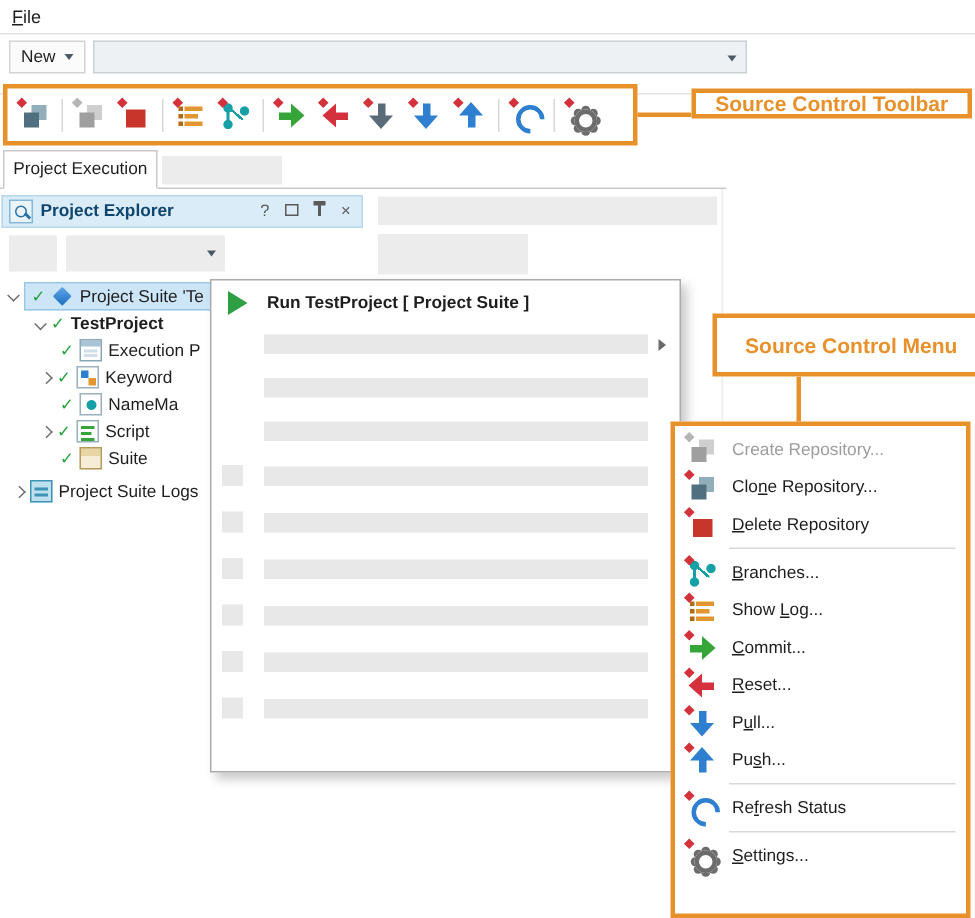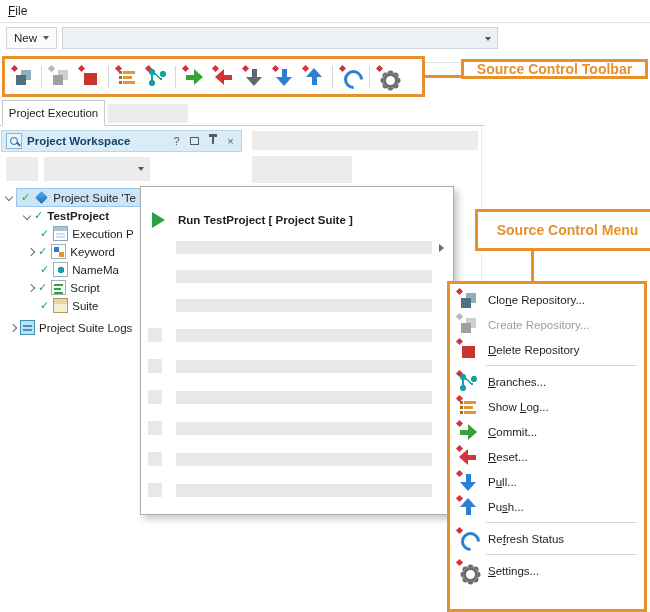--- a/index.html
+++ b/index.html
@@ -54,21 +54,21 @@
   .ti { width:15px; height:15px; position:relative; flex:none; display:inline-block; }
   .ti-suite::before { content:""; position:absolute; left:3px; top:3px; width:9px; height:9px; background:linear-gradient(135deg,#5fa8e8,#1f6fc0); transform:rotate(45deg); border-radius:1px; }
   .ti-exec { border:1px solid #8aa7ba; background:linear-gradient(#a9c4d4,#a9c4d4) 0 0/100% 4px no-repeat, linear-gradient(#cfdfe9,#cfdfe9) 2px 6px/9px 2px no-repeat, linear-gradient(#cfdfe9,#cfdfe9) 2px 9px/9px 2px no-repeat, #fff; }
   .ti-keyword { border:1px solid #9ab0bd; background:linear-gradient(var(--blue),var(--blue)) 2px 2px/5px 5px no-repeat, linear-gradient(var(--orange),var(--orange)) 7px 7px/5px 5px no-repeat, #fff; }
   .ti-namemap { border:1px solid #9ab0bd; background:radial-gradient(circle at 7px 7px, var(--teal) 3px, transparent 3.6px), #fff; }
   .ti-script { border:1px solid #9ab0bd; background:linear-gradient(var(--green),var(--green)) 2px 3px/9px 2px no-repeat, linear-gradient(var(--green),var(--green)) 2px 7px/7px 2px no-repeat, linear-gradient(var(--green),var(--green)) 2px 11px/9px 2px no-repeat, #fff; }
   .ti-stores { border:1px solid #b39b5e; background:linear-gradient(#e7d5a5,#e7d5a5) 0 0/100% 5px no-repeat, #f6edd7; }
   .ti-logs { border:1px solid #3f93b5; background:linear-gradient(#3f93b5,#3f93b5) 2px 4px/9px 2px no-repeat, linear-gradient(#3f93b5,#3f93b5) 2px 8px/9px 2px no-repeat, #bfe0ee; }
 
   
-  .cmenu { position:absolute; left:140px; top:186px; width:314px; height:329px; background:#fff; border:1px solid #ababab; box-shadow:4px 4px 7px rgba(0,0,0,.22); z-index:5; padding-top:20px; }
+  .cmenu { position:absolute; left:140px; top:186px; width:314px; height:329px; background:#fff; border:1px solid #ababab; box-shadow:4px 4px 7px rgba(0,0,0,.22); z-index:5; padding-top:2px; }
   .mrow { position:relative; display:flex; align-items:center; }
   .mlabel { font-size:11.5px; }
   .run-row { height:26px; }
   .play { margin-left:11px; margin-right:13px; width:0; height:0; border-left:13px solid var(--run-green); border-top:8px solid transparent; border-bottom:8px solid transparent; flex:none; }
   .ph-bar { height:13px; width:256px; background:#e8e8e8; margin-left:35px; }
   .ph-sq { position:absolute; left:7px; top:8px; width:14px; height:14px; background:#e8e8e8; }
   .arr { position:absolute; right:9px; width:0; height:0; border-left:5px solid #6a6a6a; border-top:4px solid transparent; border-bottom:4px solid transparent; }
   .arr.dark { border-left-color:#2d2d2d; }
   .schl { height:24px; background:var(--menu-highlight); margin:0 2px; }
   .schl .mlabel { margin-left:33px; }
@@ -186,21 +186,21 @@
 
   <div class="tabs">
     <div class="tab">
       <span>Project Execution</span>
     </div>
     <div class="ph" style="left:108px; top:4px; width:80px; height:19px;"></div>
   </div>
 
   <div class="pex-head">
     <span class="mag"></span>
-    <span class="pex-title">Project Workspace</span>
+    <span class="pex-title">Project Explorer</span>
     <span class="pex-ctl">?</span>
     <span class="pex-ctl"><span class="box-ic"></span></span>
     <span class="pex-ctl"><span class="pin-ic"></span></span>
     <span class="pex-ctl">×</span>
   </div>
 
   <div class="vline"></div>
   <div class="ph" style="left:252px; top:131px; width:226px; height:19px;"></div>
   <div class="ph" style="left:6px; top:157px; width:32px; height:24px;"></div>
   <div class="ph" style="left:44px; top:157px; width:106px; height:24px;">
@@ -292,29 +292,29 @@
       <span class="ph-bar"></span>
     </div>
   </div>
 
   <div id="conn-menu"></div>
   <div class="callout" id="callout-menu">
     <span>Source Control Menu</span>
   </div>
 
   <div class="smenu">
-    <div class="srow">
-      <span class="ic ic-clone"></span>
-      <span class="slabel">Clo<u>n</u>e Repository...</span>
-    </div>
     <div class="srow dis">
       <span class="ic ic-create"></span>
       <span class="slabel">Create Repository...</span>
     </div>
     <div class="srow">
+      <span class="ic ic-clone"></span>
+      <span class="slabel">Clo<u>n</u>e Repository...</span>
+    </div>
+    <div class="srow">
       <span class="ic ic-delete"></span>
       <span class="slabel"><u>D</u>elete Repository</span>
     </div>
     <div class="ssep">
         <i></i>
       </div>
     <div class="srow">
       <span class="ic ic-branches"></span>
       <span class="slabel"><u>B</u>ranches...</span>
     </div>

